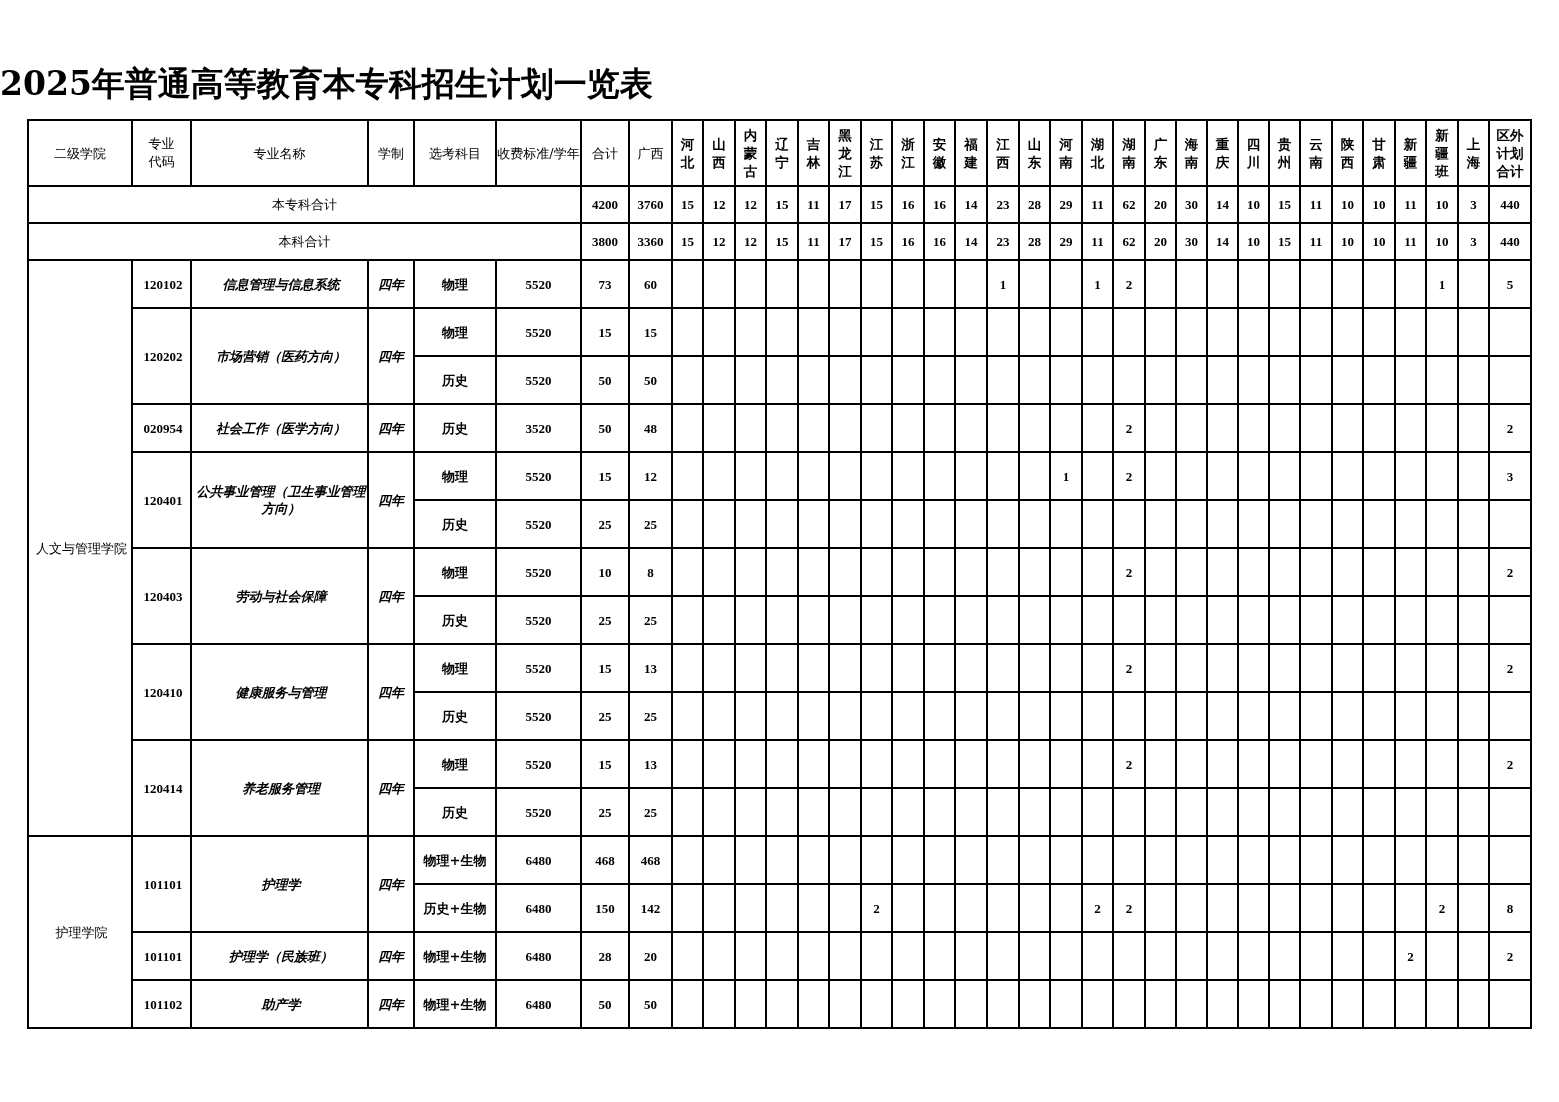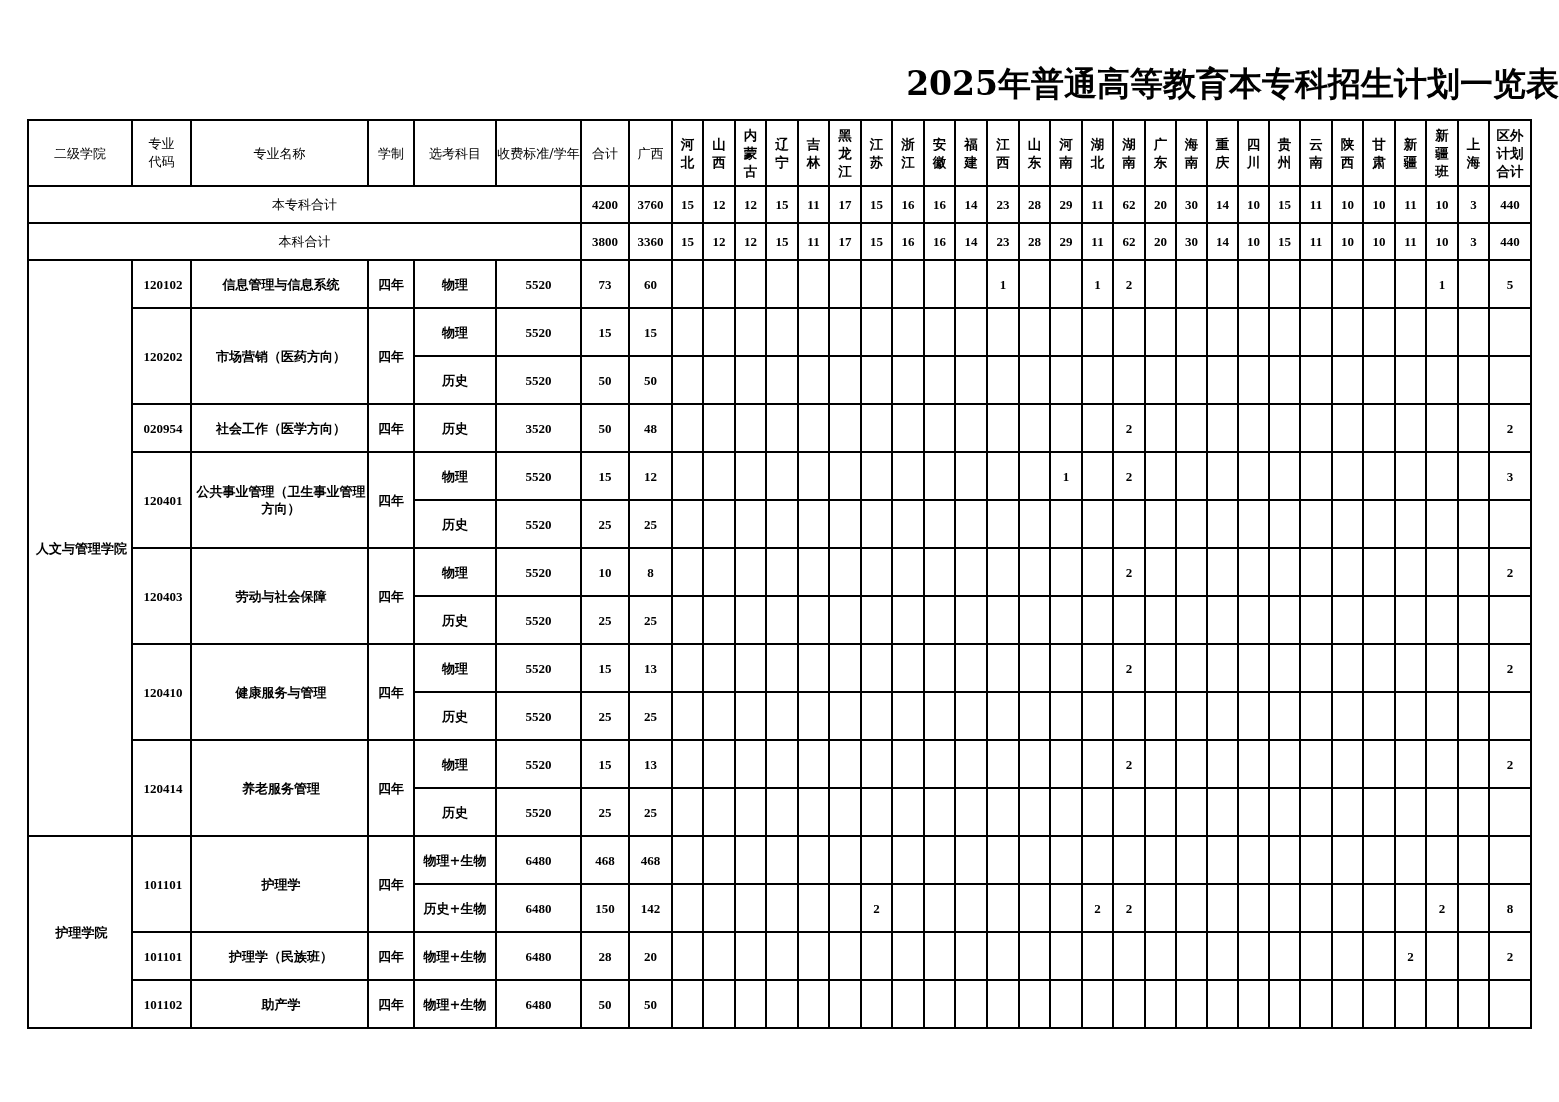--- a/index.html
+++ b/index.html
@@ -1,30 +1,30 @@
 <!DOCTYPE html>
 <html><head>
 <meta charset="utf-8">
 <style>
   html, body { margin: 0; padding: 0; background: #ffffff; }
   body { width: 1559px; height: 1102px; position: relative; font-family: "DejaVu Serif", "Liberation Serif", serif; color: #000; }
-  .title { position: absolute; top: 62px; left: 0; width: 1559px; text-align: right; font-size: 33px; font-weight: bold; letter-spacing: 0px; font-family: "DejaVu Serif", "Liberation Serif", serif; }
+  .title { position: absolute; top: 62px; left: 0; width: 1559px; text-align: left; font-size: 33px; font-weight: bold; letter-spacing: 0px; font-family: "DejaVu Serif", "Liberation Serif", serif; }
   table.plan { position: absolute; top: 119px; left: 27px; border-collapse: collapse; table-layout: fixed; width: 1503px; }
   table.plan td, table.plan th { border: 2px solid #000; padding: 0; text-align: center; vertical-align: middle; font-size: 13px; line-height: 17px; overflow: hidden; }
   table.plan th { font-weight: normal; font-size: 13px; }
   .num { font-family: "Liberation Serif", "DejaVu Serif", serif; font-weight: bold; font-size: 13px; }
   .left { text-align: right; padding-left: 3px !important; }
   .prov { font-weight: bold; font-size: 13.5px; line-height: 18px; }
   tr.hdr { height: 66px; }
   tr.sum { height: 37px; }
   tr.row { height: 48px; }
   .vtext { display: inline-block; width: 1em; word-break: break-all; line-height: 18px; }
-  .college { font-weight: bold; font-size: 13.5px; }
+  .college { font-weight: normal; font-size: 13.5px; }
   .subj { font-weight: bold; }
-  .name { font-weight: bold; }
+  .name { font-weight: bold; font-style: italic; }
 </style>
 </head>
 <body>
 
 <div class="title">2025年普通高等教育本专科招生计划一览表</div>
 
 <table class="plan">
   <colgroup>
     <col style="width:104px">
       <col style="width:59px">

